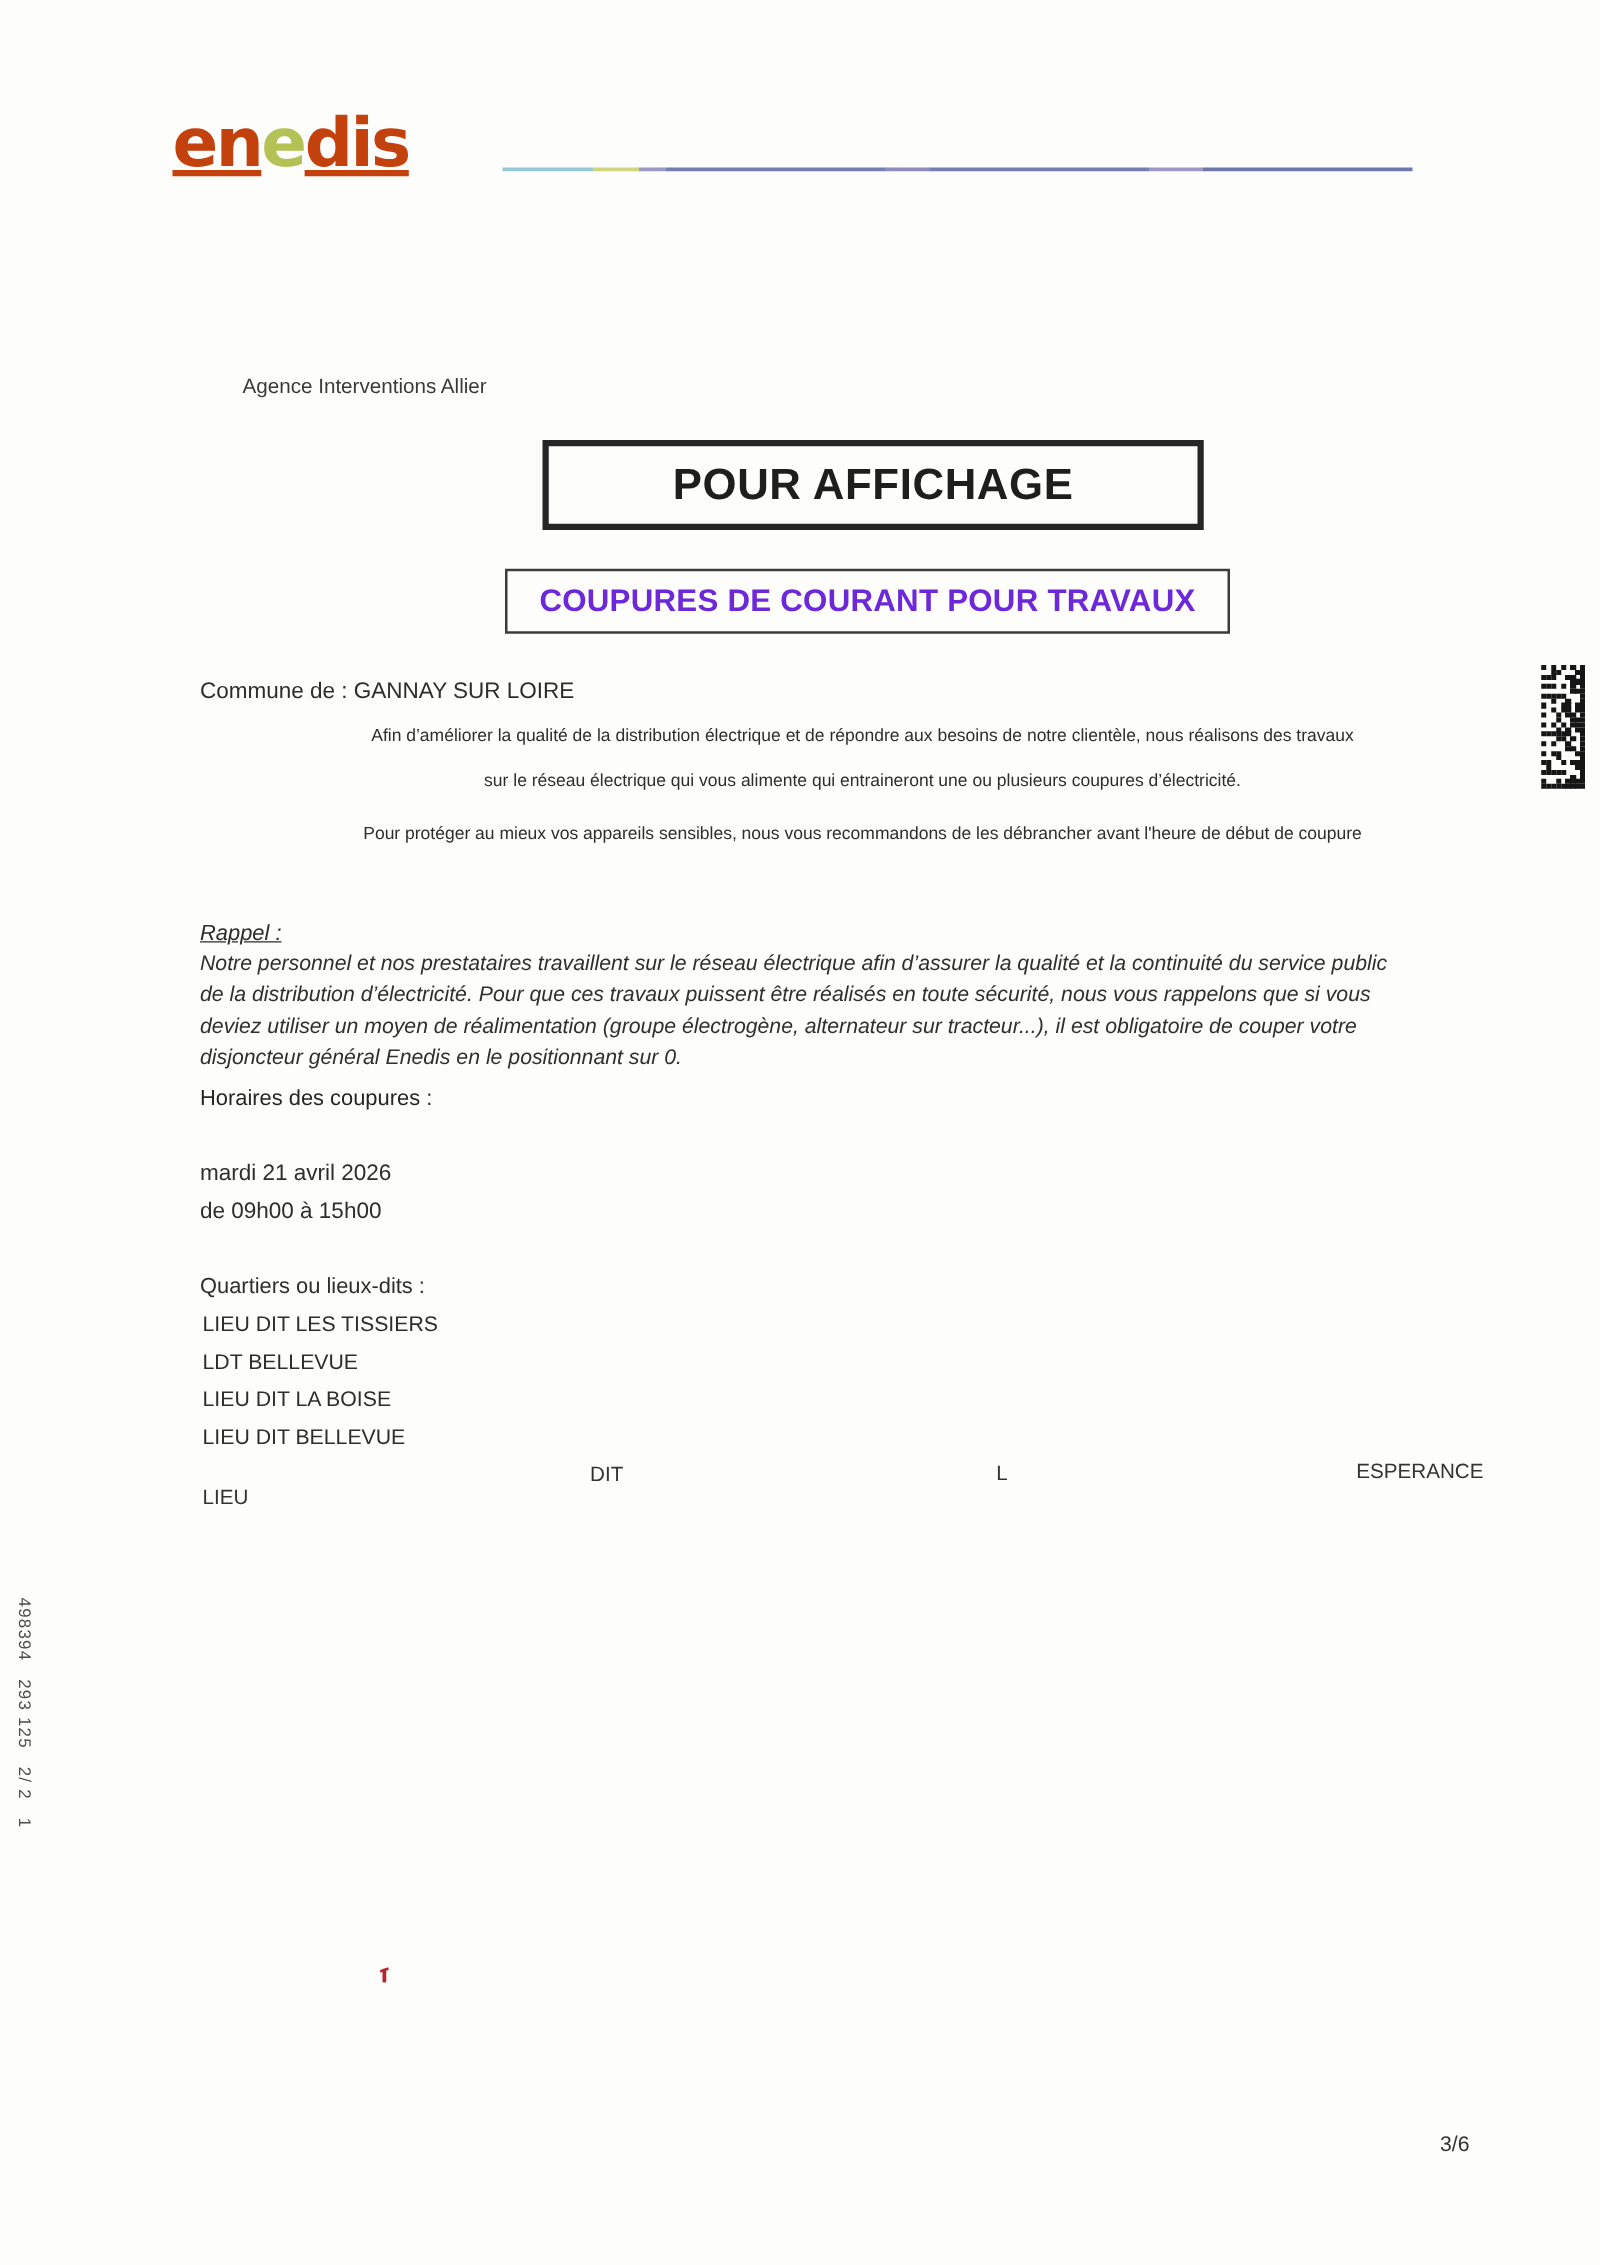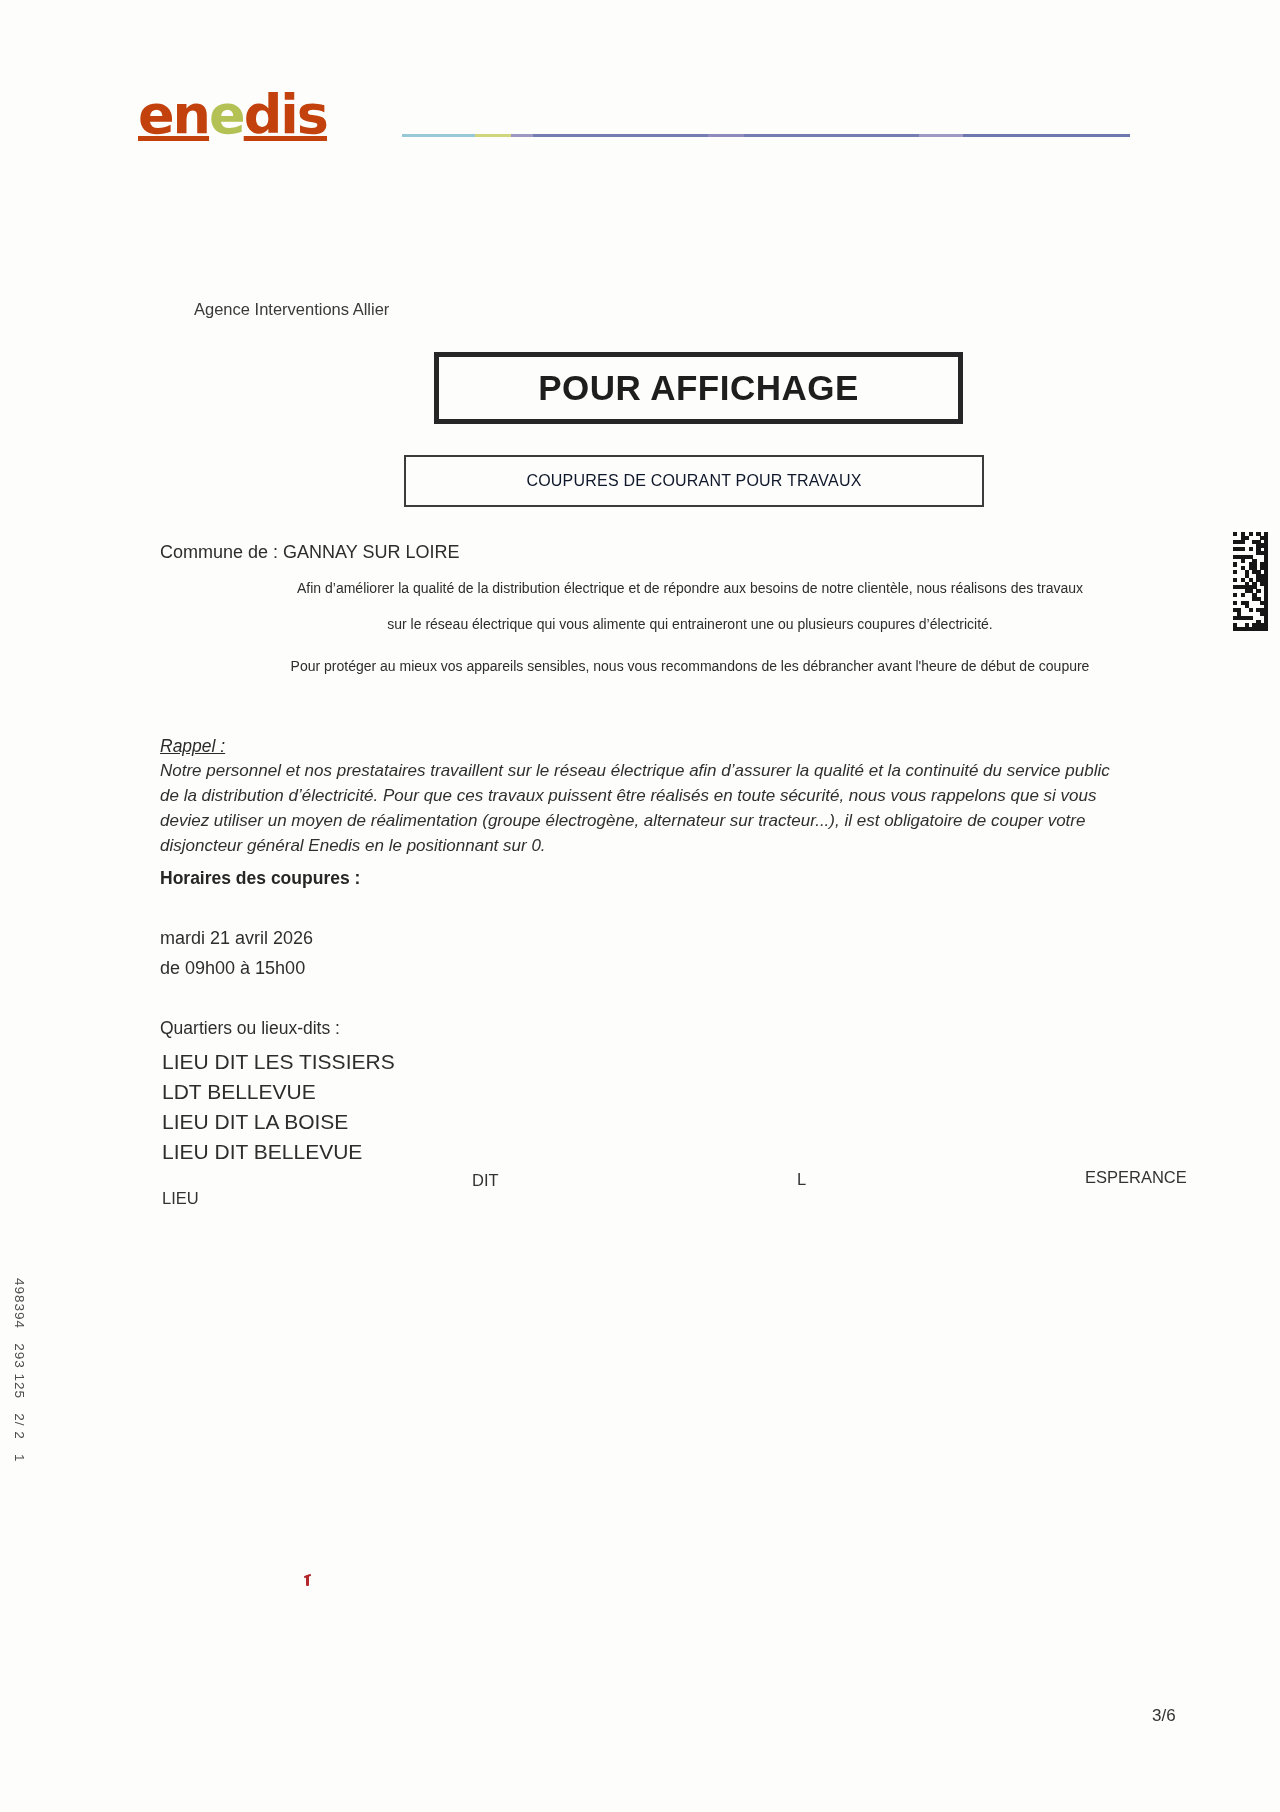--- a/index.html
+++ b/index.html
@@ -41,36 +41,36 @@
     position:absolute;left:434px;top:352px;width:519px;height:62px;
     border:5px solid #262626;
     display:flex;align-items:center;justify-content:center;
   }
   .affichage-box .txt{font-size:35px;font-weight:bold;color:#1e1e1e;letter-spacing:.5px;}
   .coupures-box{
     position:absolute;left:404px;top:455px;width:576px;height:48px;
     border:2px solid #3c3c3c;
     display:flex;align-items:center;justify-content:center;
   }
-  .coupures-box .txt{font-size:16px;font-weight:normal;color:#0f172a;letter-spacing:.2px;}
+  .coupures-box .txt{font-size:25px;font-weight:bold;color:#6d28d9;letter-spacing:.2px;}
   
   .tline{position:absolute;left:160px;font-size:18px;color:#2d2d2d;}
   .commune{top:542px;}
   .para{position:absolute;left:160px;width:1060px;font-size:14px;color:#2d2d2d;text-align:center;}
   .para .ln{height:36px;}
   .para1{top:580px;}
   .para2{top:658px;}
   .rappel-label{position:absolute;left:160px;top:736px;font-size:17.5px;font-style:italic;text-decoration:underline;color:#2b2b2b;}
   .rappel{position:absolute;left:160px;top:761px;width:1080px;font-size:17px;font-style:italic;color:#2f2f2f;}
   .rappel .ln{height:25px;}
-  .horaires{position:absolute;left:160px;top:868px;font-size:17.5px;font-weight:bold;color:#262626;}
+  .horaires{position:absolute;left:160px;top:868px;font-size:17.5px;font-weight:normal;color:#262626;}
   .date-line{position:absolute;left:160px;top:928px;font-size:18px;}
   .time-line{position:absolute;left:160px;top:958px;font-size:18px;}
   .quartiers{position:absolute;left:160px;top:1018px;font-size:17.5px;}
-  .places{position:absolute;left:162px;top:1050px;font-size:21px;color:#2d2d2d;}
+  .places{position:absolute;left:162px;top:1050px;font-size:17px;color:#2d2d2d;}
   .places .ln{height:30px;}
   .spread-row{position:absolute;left:0;top:1170px;width:1280px;height:22px;font-size:16.5px;color:#333;}
   .spread-row span{position:absolute;}
   .sp1{left:162px;top:19px;}
   .sp2{left:472px;top:1px;}
   .sp3{left:797px;top:0px;}
   .sp4{left:1085px;top:-2px;}
   
   .barcode{position:absolute;left:1233px;top:532px;width:35px;height:99px;}
   .barcode i{position:absolute;background:#161616;display:block;}

